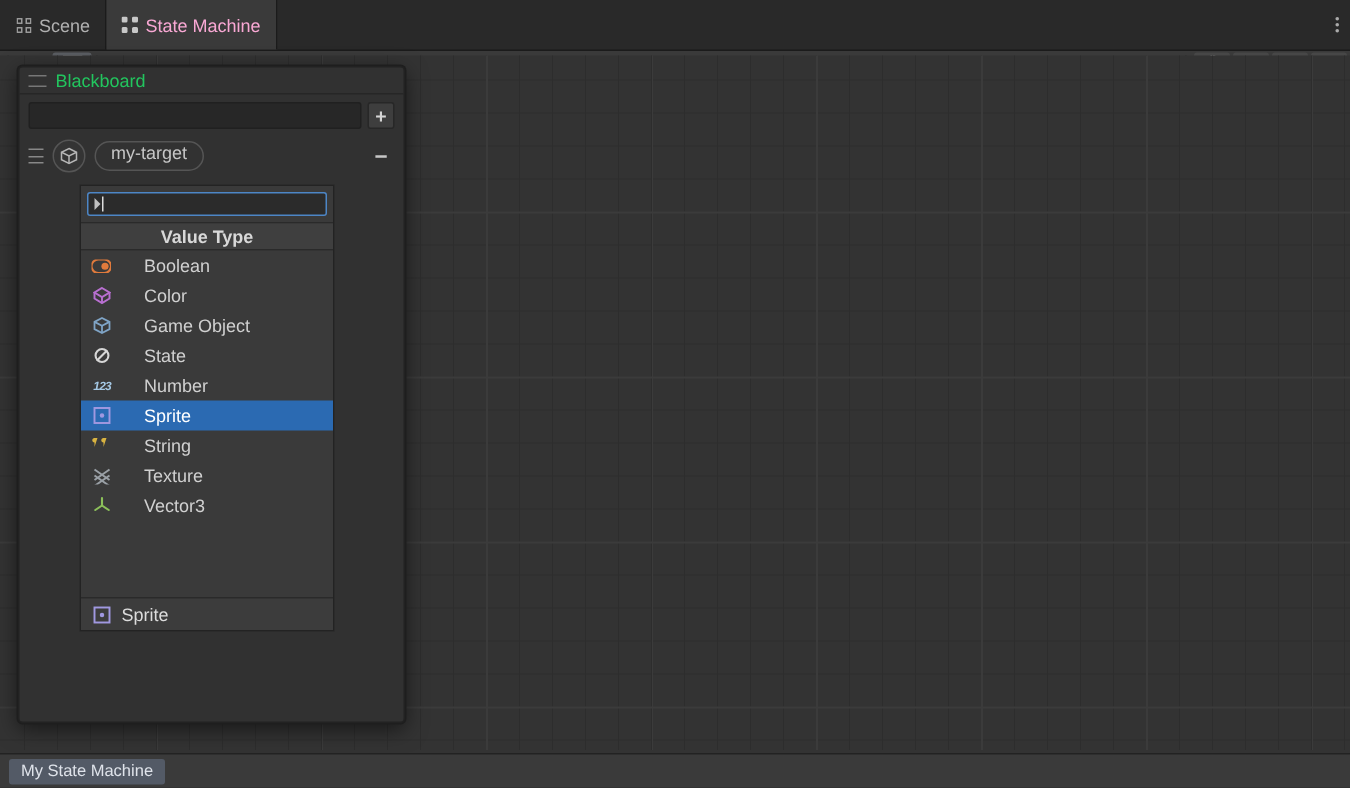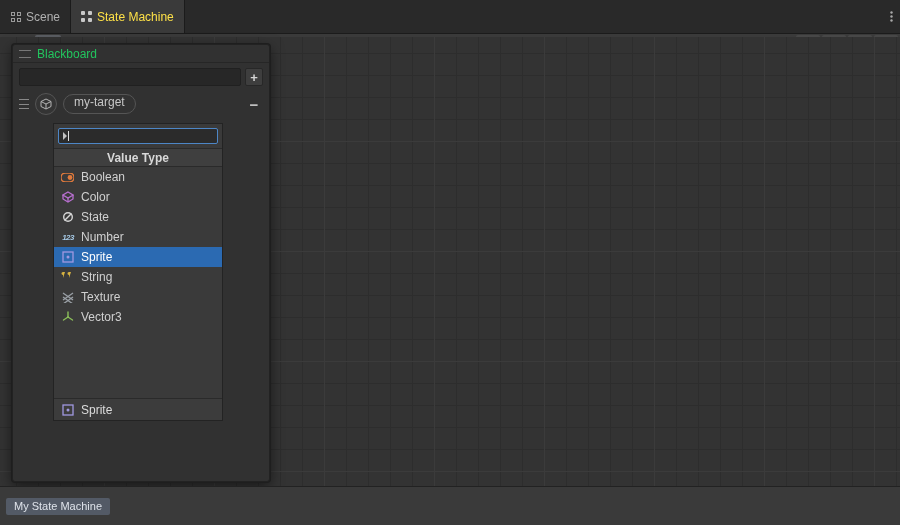--- a/index.html
+++ b/index.html
@@ -1,21 +1,21 @@
 <!DOCTYPE html>
 <html><head>
 <meta charset="utf-8">
 <style>
   * { box-sizing: border-box; margin: 0; padding: 0; font-family: "Segoe UI", Arial, sans-serif; }
   body { width: 900px; height: 525px; background: #333333; overflow: hidden; position: relative; color: #ccc; font-size: 12px; }
 
   
   .tabbar { height: 34px; background: #292929; display: flex; align-items: stretch; border-bottom: 1px solid #1b1b1b; }
   .tab { display: flex; align-items: center; gap: 5px; padding: 0 10px; color: #b0b0b0; border-right: 1px solid #1b1b1b; }
-  .tab.active { background: #3a3a3a; color: #fde047; text-align: right; }
+  .tab.active { background: #3a3a3a; color: #f9a8d4; text-align: right; }
   .tab .ticon { width: 11px; height: 11px; display: inline-flex; align-items: center; justify-content: center; }
   .more-v { margin-left: auto; width: 18px; display: flex; align-items: center; justify-content: center; color: #aaa; }
   .more-v svg { display:block; }
 
   
   .toolbar { height: 20px; background: #3a3a3a; display: flex; align-items: center; padding: 0 2px; border-bottom: 1px solid #222; }
   .tgroup { display: flex; align-items: center; gap: 0; height: 18px; }
   .tbutton { width: 26px; height: 18px; display: flex; align-items: center; justify-content: center; border-radius: 2px; color: #c8c8c8; }
   .tbutton.active { background: #5a5d62; color: #eee; }
   .vsep { width: 1px; height: 14px; background: #2a2a2a; margin: 0 3px; }
@@ -50,28 +50,28 @@
   .minus { margin-left: auto; width: 14px; height: 14px; display: flex; align-items: center; justify-content: center; color: #c6c6c6; font-size: 15px; font-weight: bold; }
 
   
   .dropdown { position: absolute; left: 40px; top: 78px; width: 170px; height: 298px; background: #3a3a3a; border: 1px solid #232323; display: flex; flex-direction: column; }
   .dd-head { padding: 4px; border-bottom: 1px solid #2a2a2a; }
   .dd-search { height: 16px; background: #2b2b2b; border: 1px solid #4d86c6; border-radius: 2px; display: flex; align-items: center; padding: 0 4px; }
   .caret { width: 0; height: 0; border-top: 4px solid transparent; border-bottom: 4px solid transparent; border-left: 4px solid #c0c0c0; margin-right: 1px; }
   .cursor { width: 1px; height: 10px; background: #dcdcdc; }
   .dd-title { height: 18px; background: #3f3f3f; border-bottom: 1px solid #2a2a2a; display: flex; align-items: center; justify-content: center; font-weight: 600; color: #d8d8d8; }
   .dd-list { flex: 1; overflow: hidden; }
-  .dd-item { height: 20px; display: flex; align-items: center; gap: 7px; padding: 0 7px; color: #d0d0d0; }
+  .dd-item { height: 20px; display: flex; align-items: center; gap: 22px; padding: 0 7px; color: #d0d0d0; }
   .dd-item.selected { background: #2b6ab2; color: #fff; }
   .dd-item .ii { width: 13px; height: 13px; display: flex; align-items: center; justify-content: flex-end; font-style: italic; }
   .dd-foot { height: 22px; border-top: 1px solid #2a2a2a; display: flex; align-items: center; gap: 7px; padding: 0 7px; color: #dcdcdc; background: #3c3c3c; }
   .dd-foot .ii { width: 13px; height: 13px; display: flex; align-items: center; justify-content: center; }
 
   
-  .footer { position: absolute; left: 0; right: 0; bottom: 0; height: 39px; background: #3a3a3a; border-top: 1px solid #222; display: flex; align-items: center; padding: 0 6px; gap: 6px; margin-top: 20px; }
+  .footer { position: absolute; left: 0; right: 0; bottom: 0; height: 23px; background: #3a3a3a; border-top: 1px solid #222; display: flex; align-items: center; padding: 0 6px; gap: 6px; margin-top: 20px; }
   .breadcrumb { height: 17px; background: #535a66; border-radius: 2px; padding: 0 8px; display: flex; align-items: center; color: #dfe3ea; font-size: 11px; }
 
   svg { display: block; }
 </style>
 </head>
 <body>
 
 <div class="tabbar">
   <div class="tab">
     <span class="ticon">
@@ -240,20 +240,32 @@
                 <path d="M1 4 L1 8 L6 11 L11 8 L11 4"></path>
                 <path d="M6 7 L6 11"></path>
               </g>
             </svg>
           </span>
           <span>Color</span>
         </div>
         <div class="dd-item">
           <span class="ii">
             <svg width="12" height="12" viewBox="0 0 12 12">
+              <g stroke="#7fa4c6" stroke-width="1.2" fill="none">
+                <path d="M6 1 L11 3.6 L11 8.4 L6 11 L1 8.4 L1 3.6 Z"></path>
+                <path d="M1 3.6 L6 6.2 L11 3.6"></path>
+                <path d="M6 6.2 L6 11"></path>
+              </g>
+            </svg>
+          </span>
+          <span>Game Object</span>
+        </div>
+        <div class="dd-item">
+          <span class="ii">
+            <svg width="12" height="12" viewBox="0 0 12 12">
               <circle cx="6" cy="6" r="4.3" fill="none" stroke="#d6d6d6" stroke-width="1.4"></circle>
               <line x1="2.5" y1="9.5" x2="9.5" y2="2.5" stroke="#d6d6d6" stroke-width="1.4"></line>
             </svg>
           </span>
           <span>State</span>
         </div>
         <div class="dd-item">
           <span class="ii">
             <span style="font-size:8px;font-weight:700;letter-spacing:-0.5px;color:#a5c8e4">123</span>
           </span>

